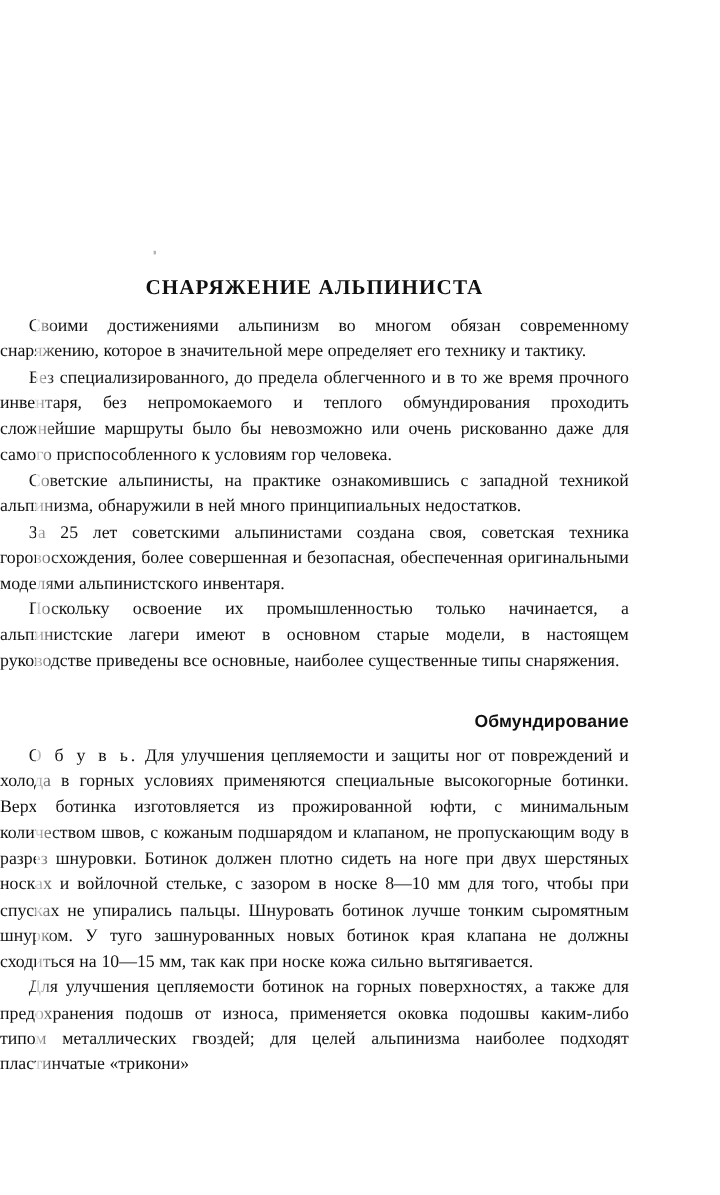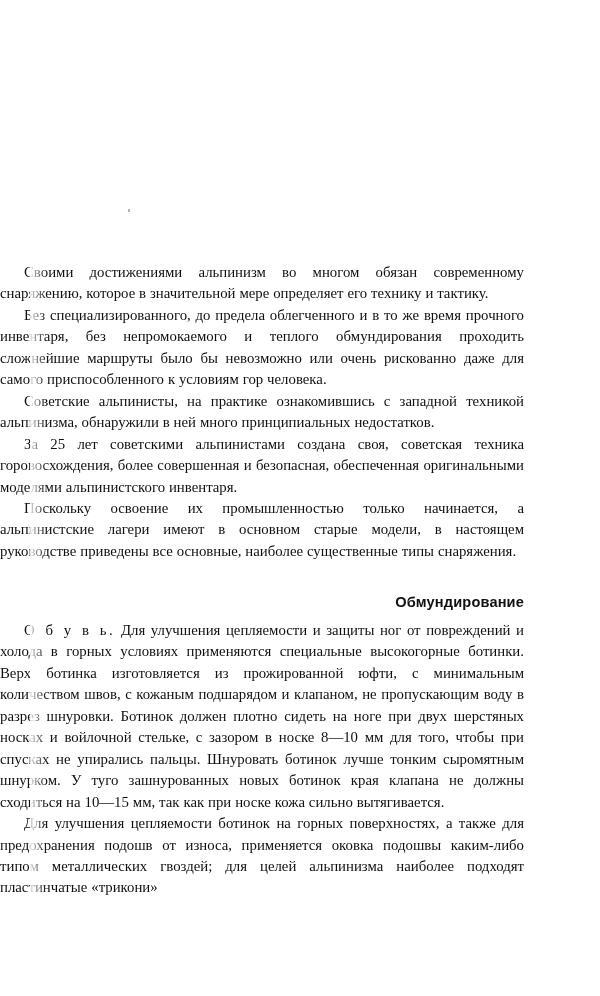--- a/index.html
+++ b/index.html
@@ -110,20 +110,21 @@
     pointer-events: none;
   }
 </style>
 </head>
 <body>
 
 <div class="page">
 
   <div class="speck"></div>
 
+  <h1 class="chapter-title">СНАРЯЖЕНИЕ АЛЬПИНИСТА</h1>
 
   <div class="body-block block-a">
     <p class="para">Своими достижениями альпинизм во многом обязан современному снаряжению, которое в значительной мере определяет его технику и тактику.</p>
     <p class="para">Без специализированного, до предела облегченного и в то же время прочного инвентаря, без непромокаемого и теплого обмундирования проходить сложнейшие маршруты было бы невозможно или очень рискованно даже для самого приспособленного к условиям гор человека.</p>
     <p class="para">Советские альпинисты, на практике ознакомившись с западной техникой альпинизма, обнаружили в ней много принципиальных недостатков.</p>
     <p class="para">За 25 лет советскими альпинистами создана своя, советская техника горовосхождения, более совершенная и безопасная, обеспеченная оригинальными моделями альпинистского инвентаря.</p>
     <p class="para">Поскольку освоение их промышленностью только начинается, а альпинистские лагери имеют в основном старые модели, в настоящем руководстве приведены все основные, наиболее существенные типы снаряжения.</p>
   </div>
 
   <h2 class="section-title">Обмундирование</h2>

